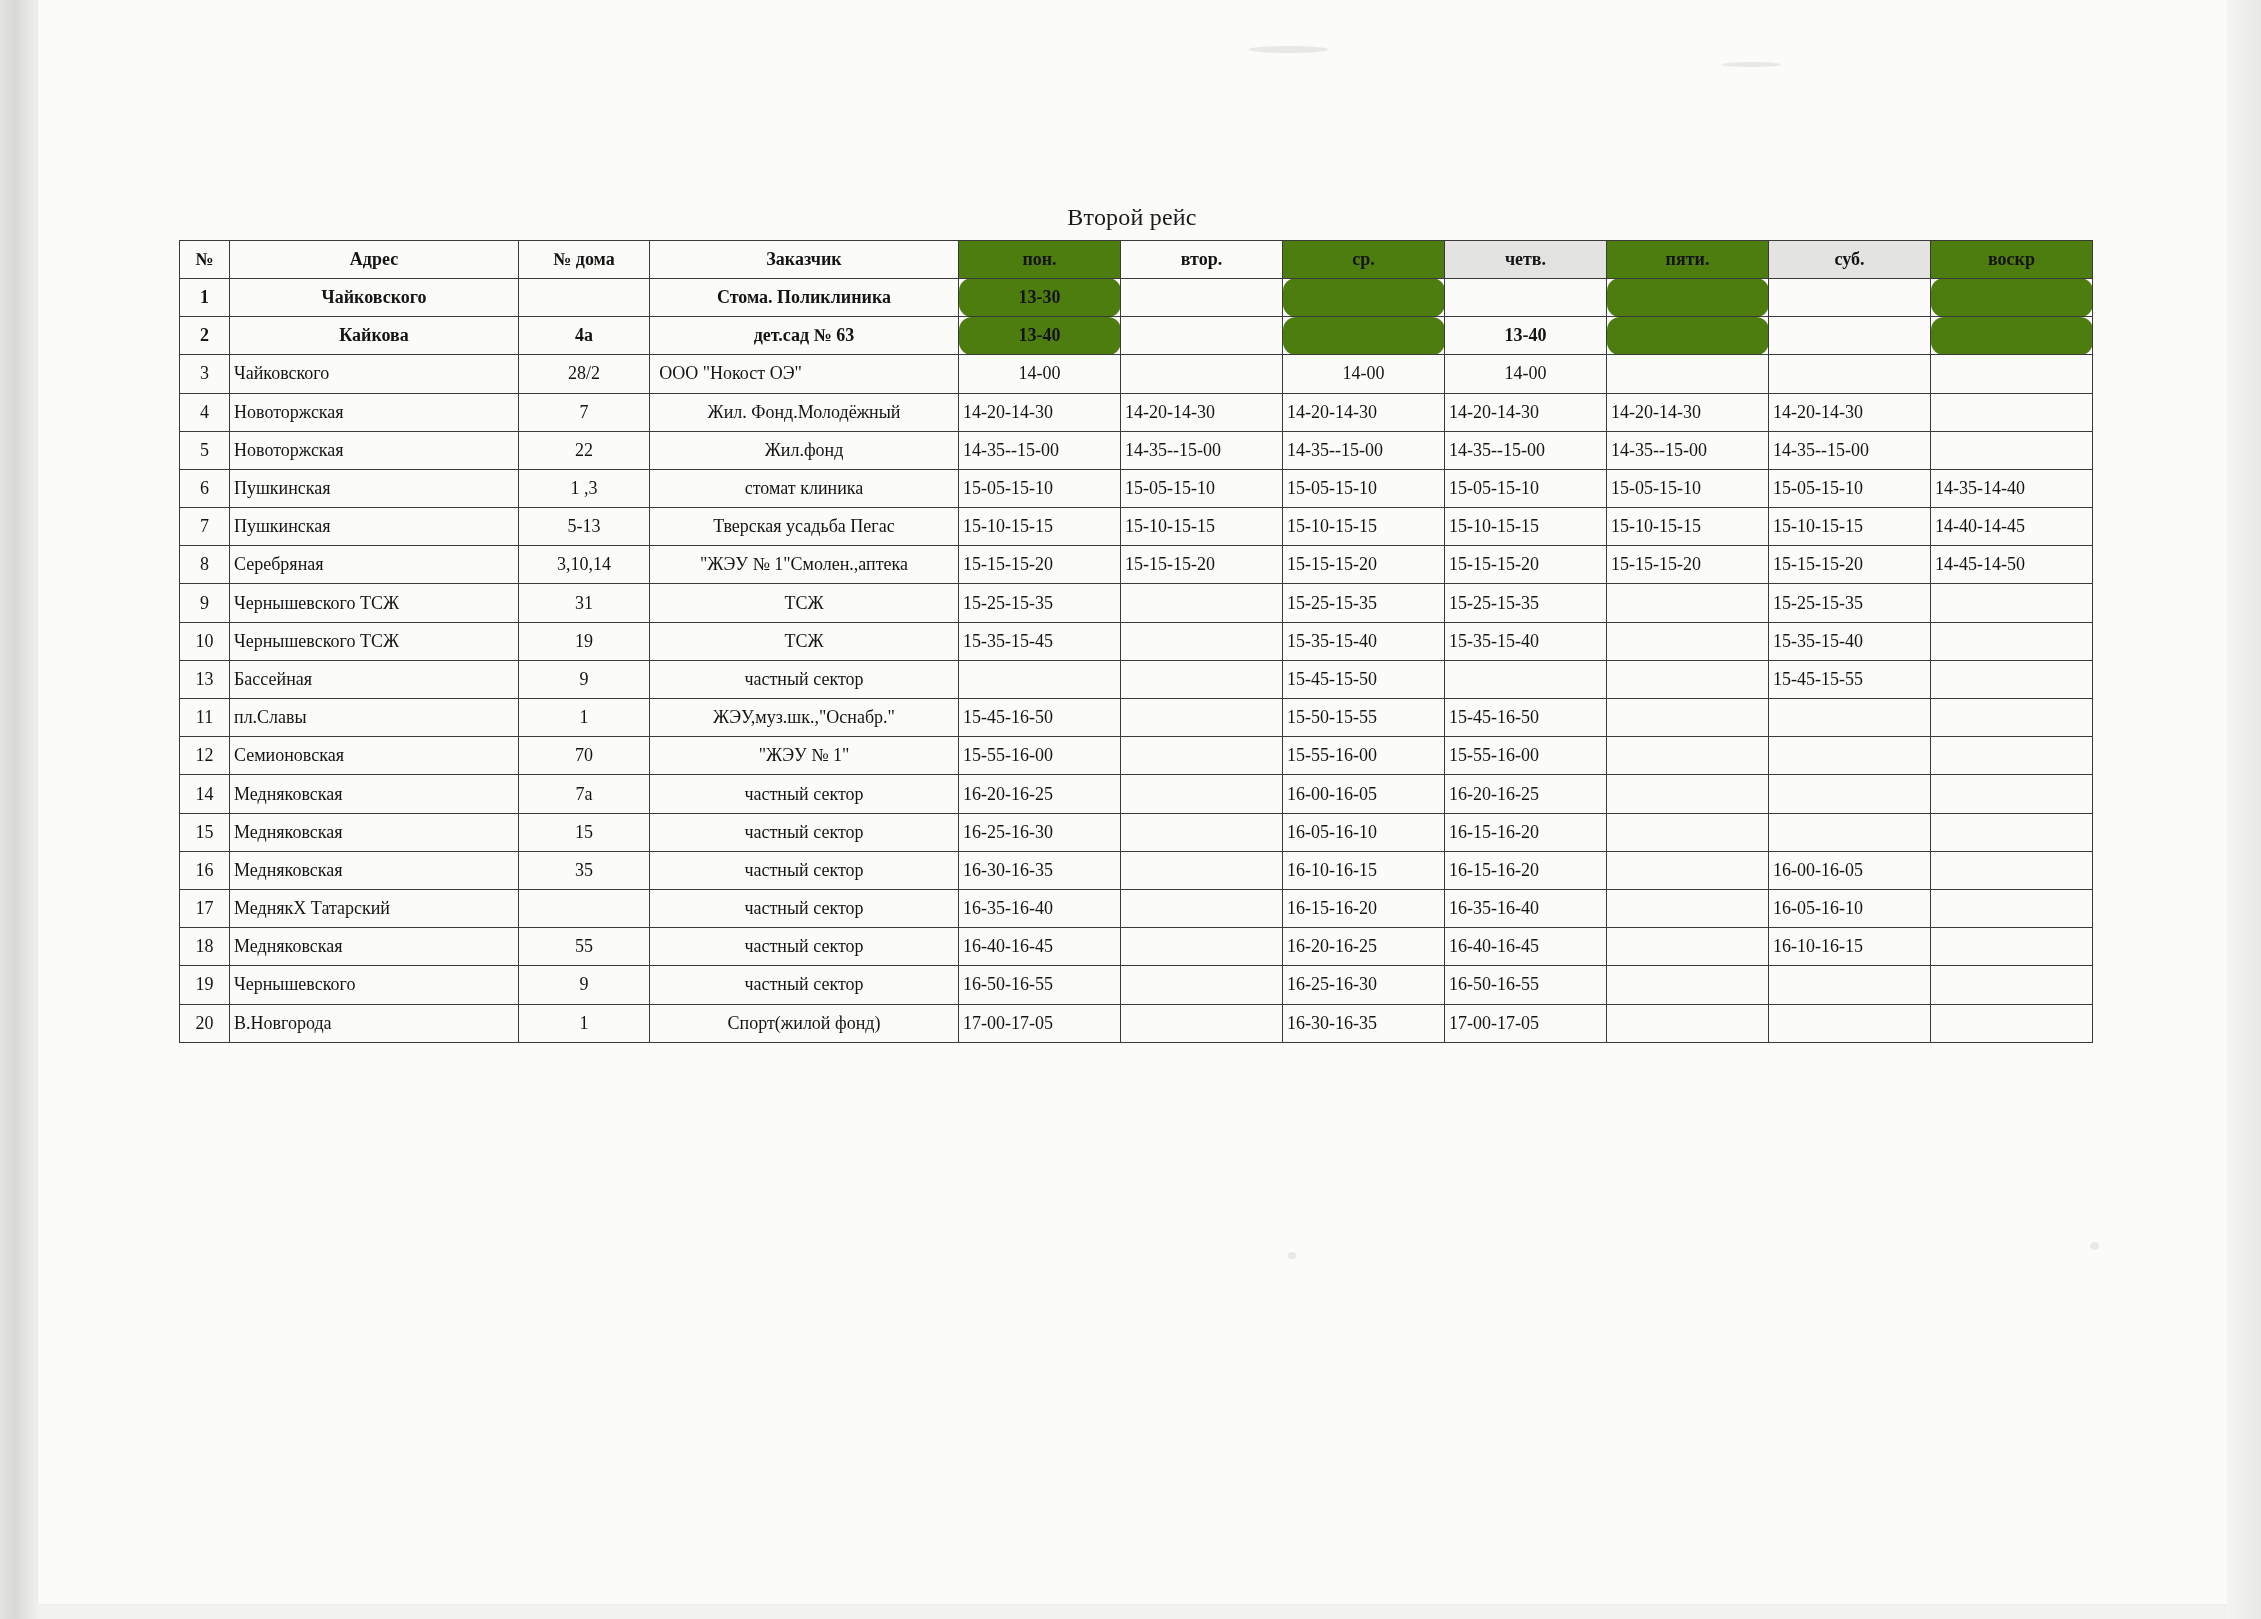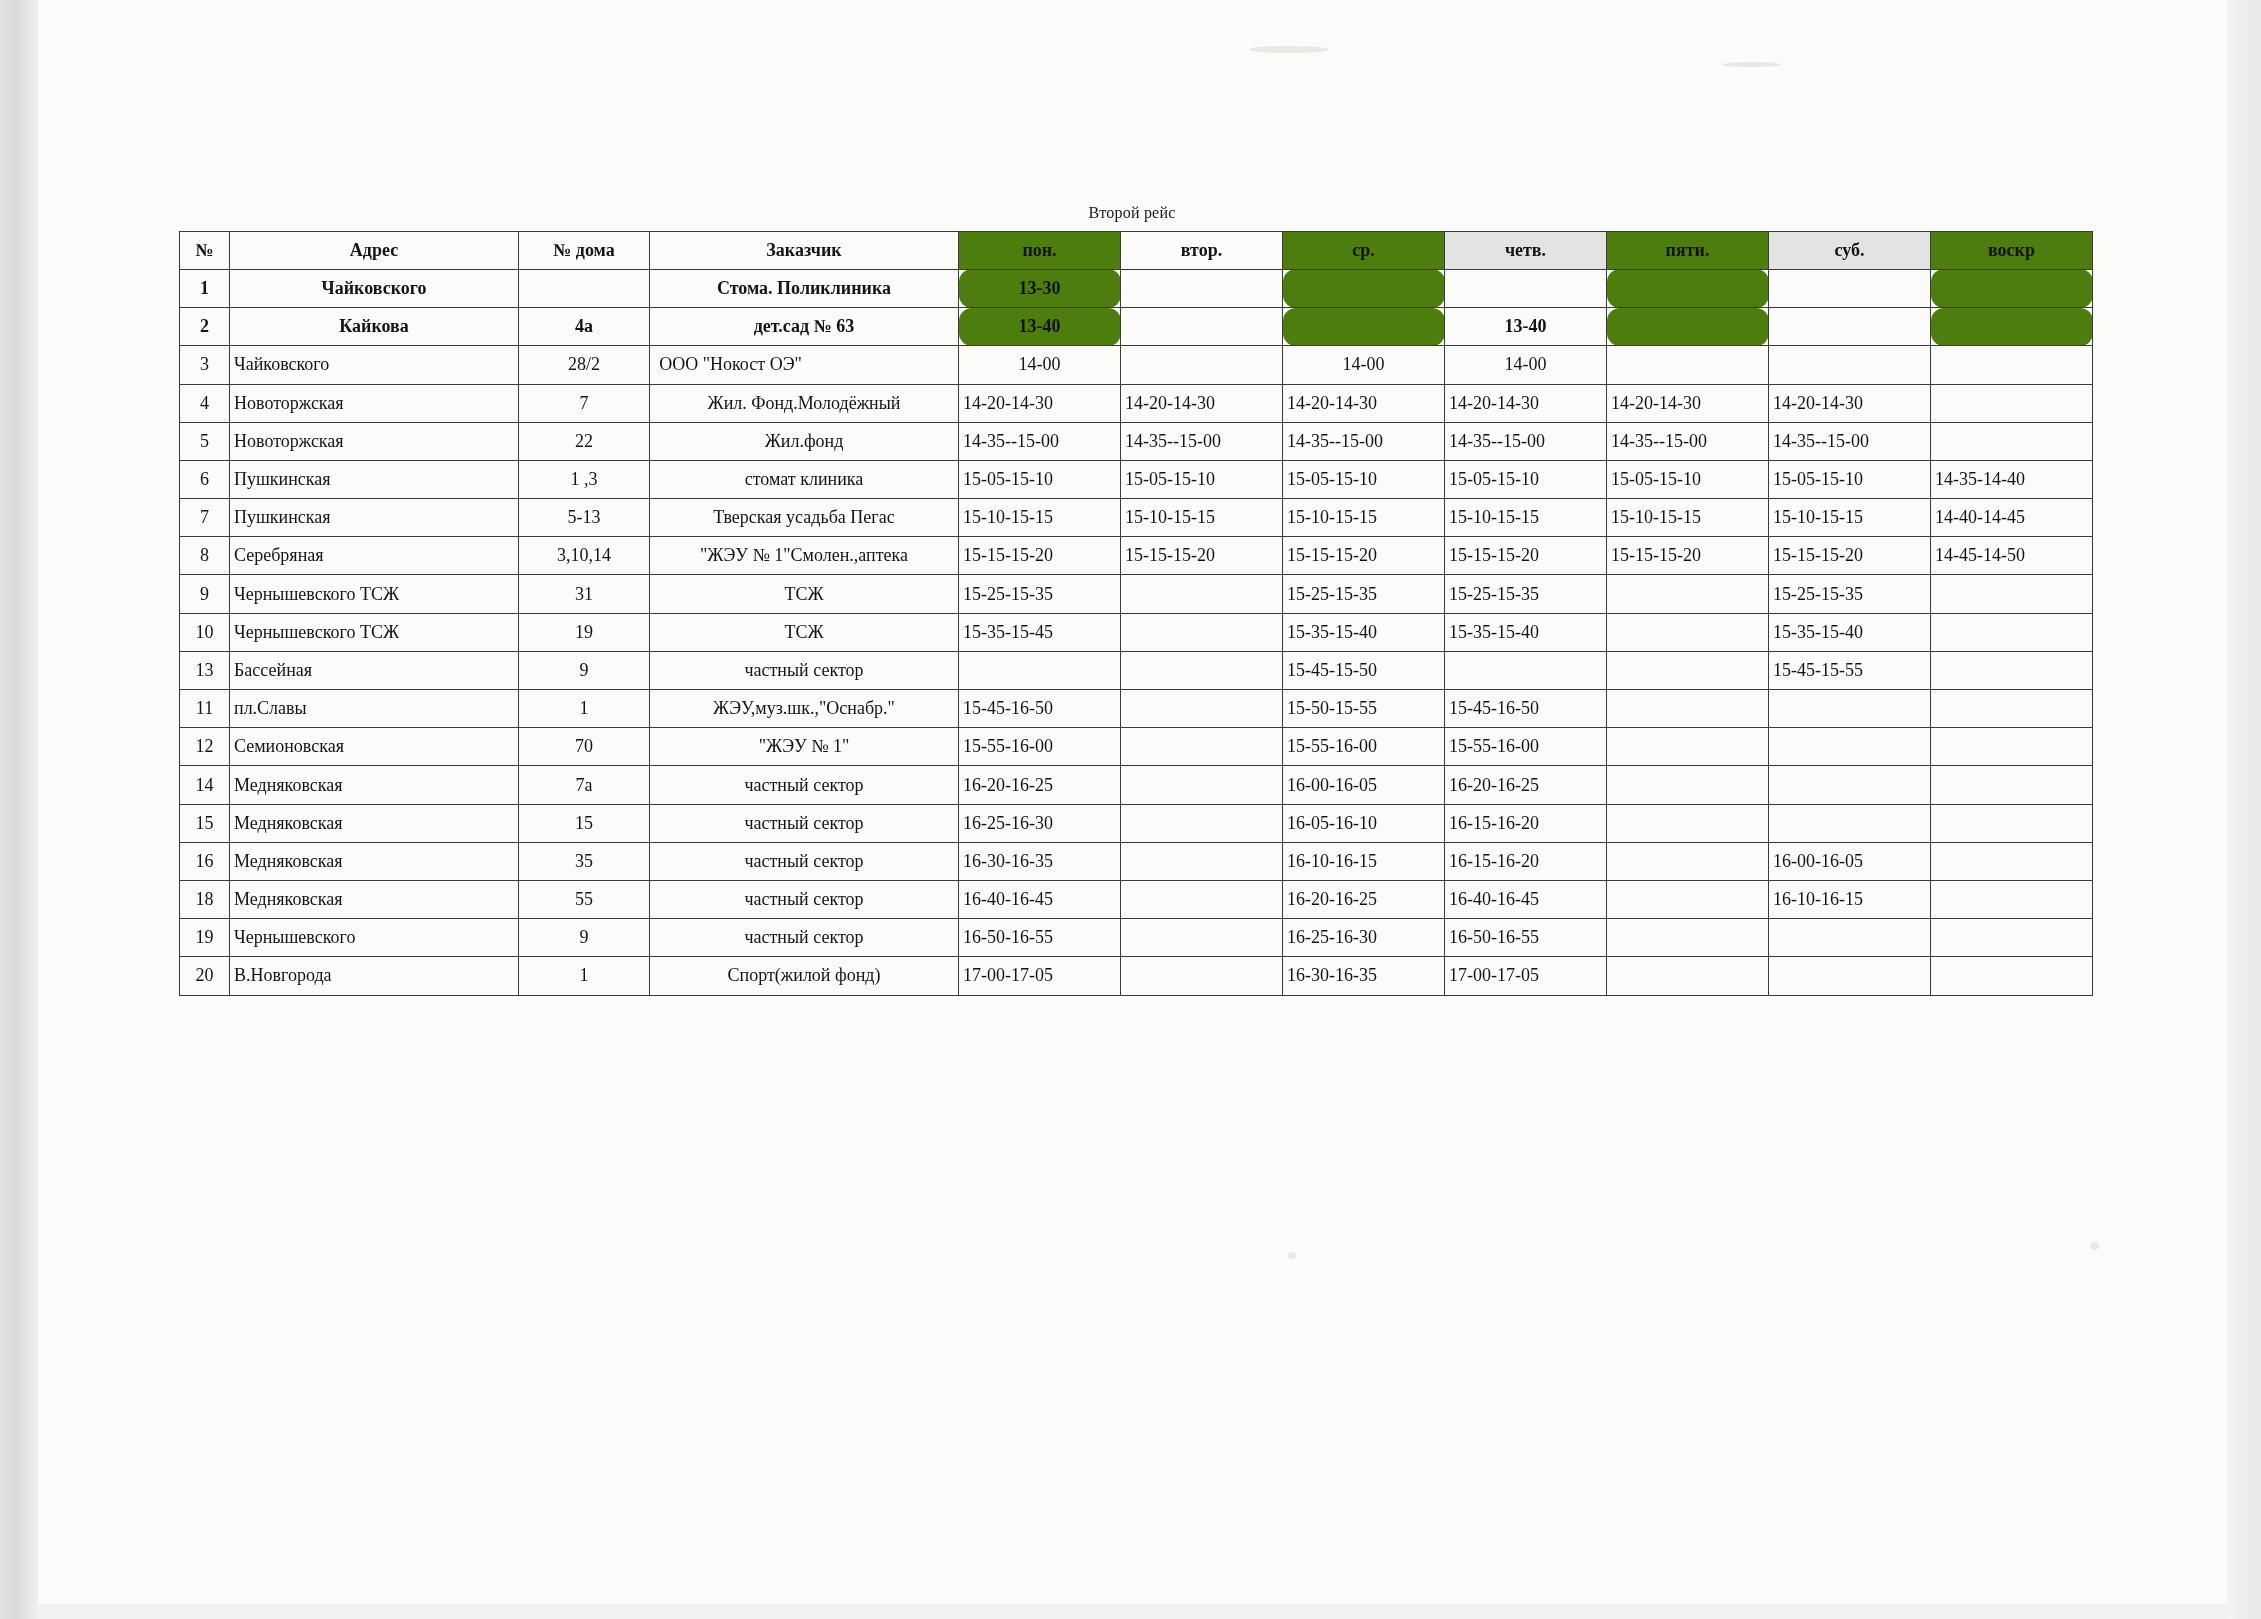--- a/index.html
+++ b/index.html
@@ -54,21 +54,21 @@
 
   
   #table-wrap {
     position: absolute;
     left: 179px;
     top: 197px;
     width: 1906px;
   }
   .title-row {
     text-align: center;
-    font-size: 16px;
+    font-size: 24px;
     color: #1a1a1a;
     padding: 6.6px 0 9.2px 0;
     letter-spacing: 0.2px;
   }
   table.sched {
     border-collapse: collapse;
     width: 1906px;
     table-layout: fixed;
     background: transparent;
   }
@@ -386,20 +386,33 @@
           <td class="cust">частный сектор</td>
           <td class="day fade">16-30-16-35</td>
           <td class="day"></td>
           <td class="day">16-10-16-15</td>
           <td class="day">16-15-16-20</td>
           <td class="day"></td>
           <td class="day">16-00-16-05</td>
           <td class="day"></td>
         </tr>
 
+        <tr>
+          <td class="num">17</td>
+          <td class="addr">МеднякХ Татарский</td>
+          <td class="house"></td>
+          <td class="cust">частный сектор</td>
+          <td class="day fade">16-35-16-40</td>
+          <td class="day"></td>
+          <td class="day">16-15-16-20</td>
+          <td class="day">16-35-16-40</td>
+          <td class="day"></td>
+          <td class="day">16-05-16-10</td>
+          <td class="day"></td>
+        </tr>
 
         <tr>
           <td class="num">18</td>
           <td class="addr">Медняковская</td>
           <td class="house">55</td>
           <td class="cust">частный сектор</td>
           <td class="day">16-40-16-45</td>
           <td class="day"></td>
           <td class="day">16-20-16-25</td>
           <td class="day">16-40-16-45</td>

